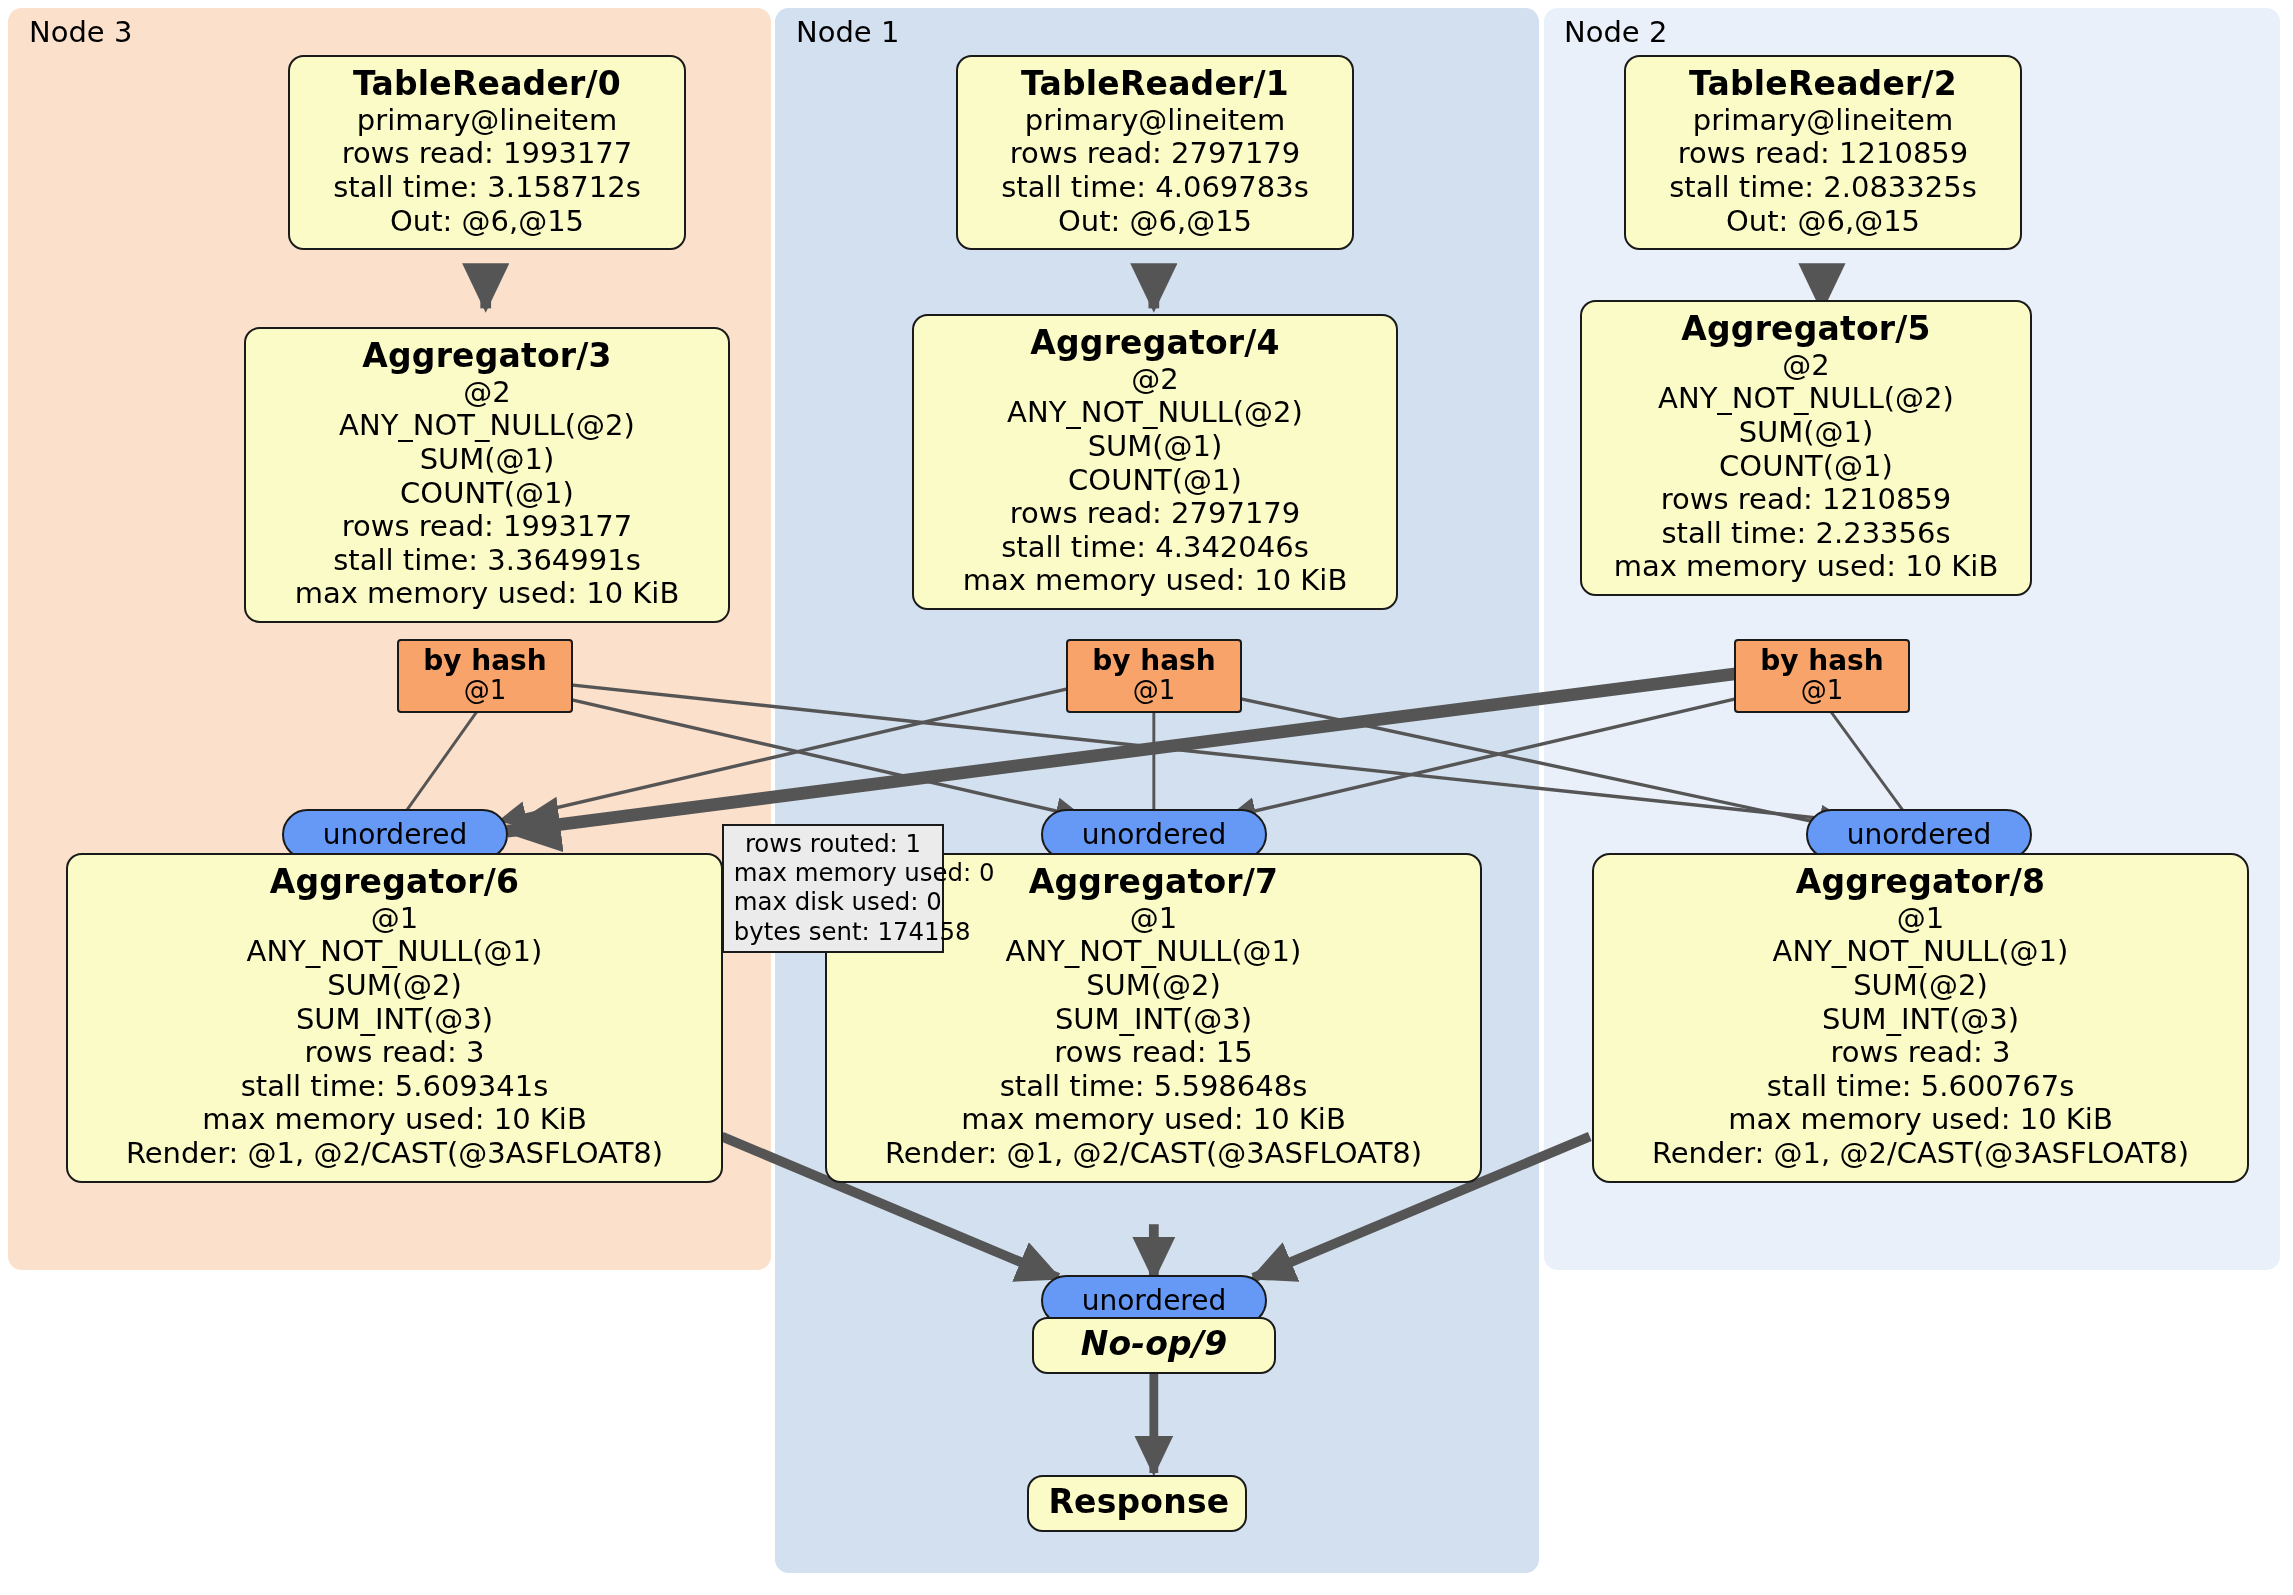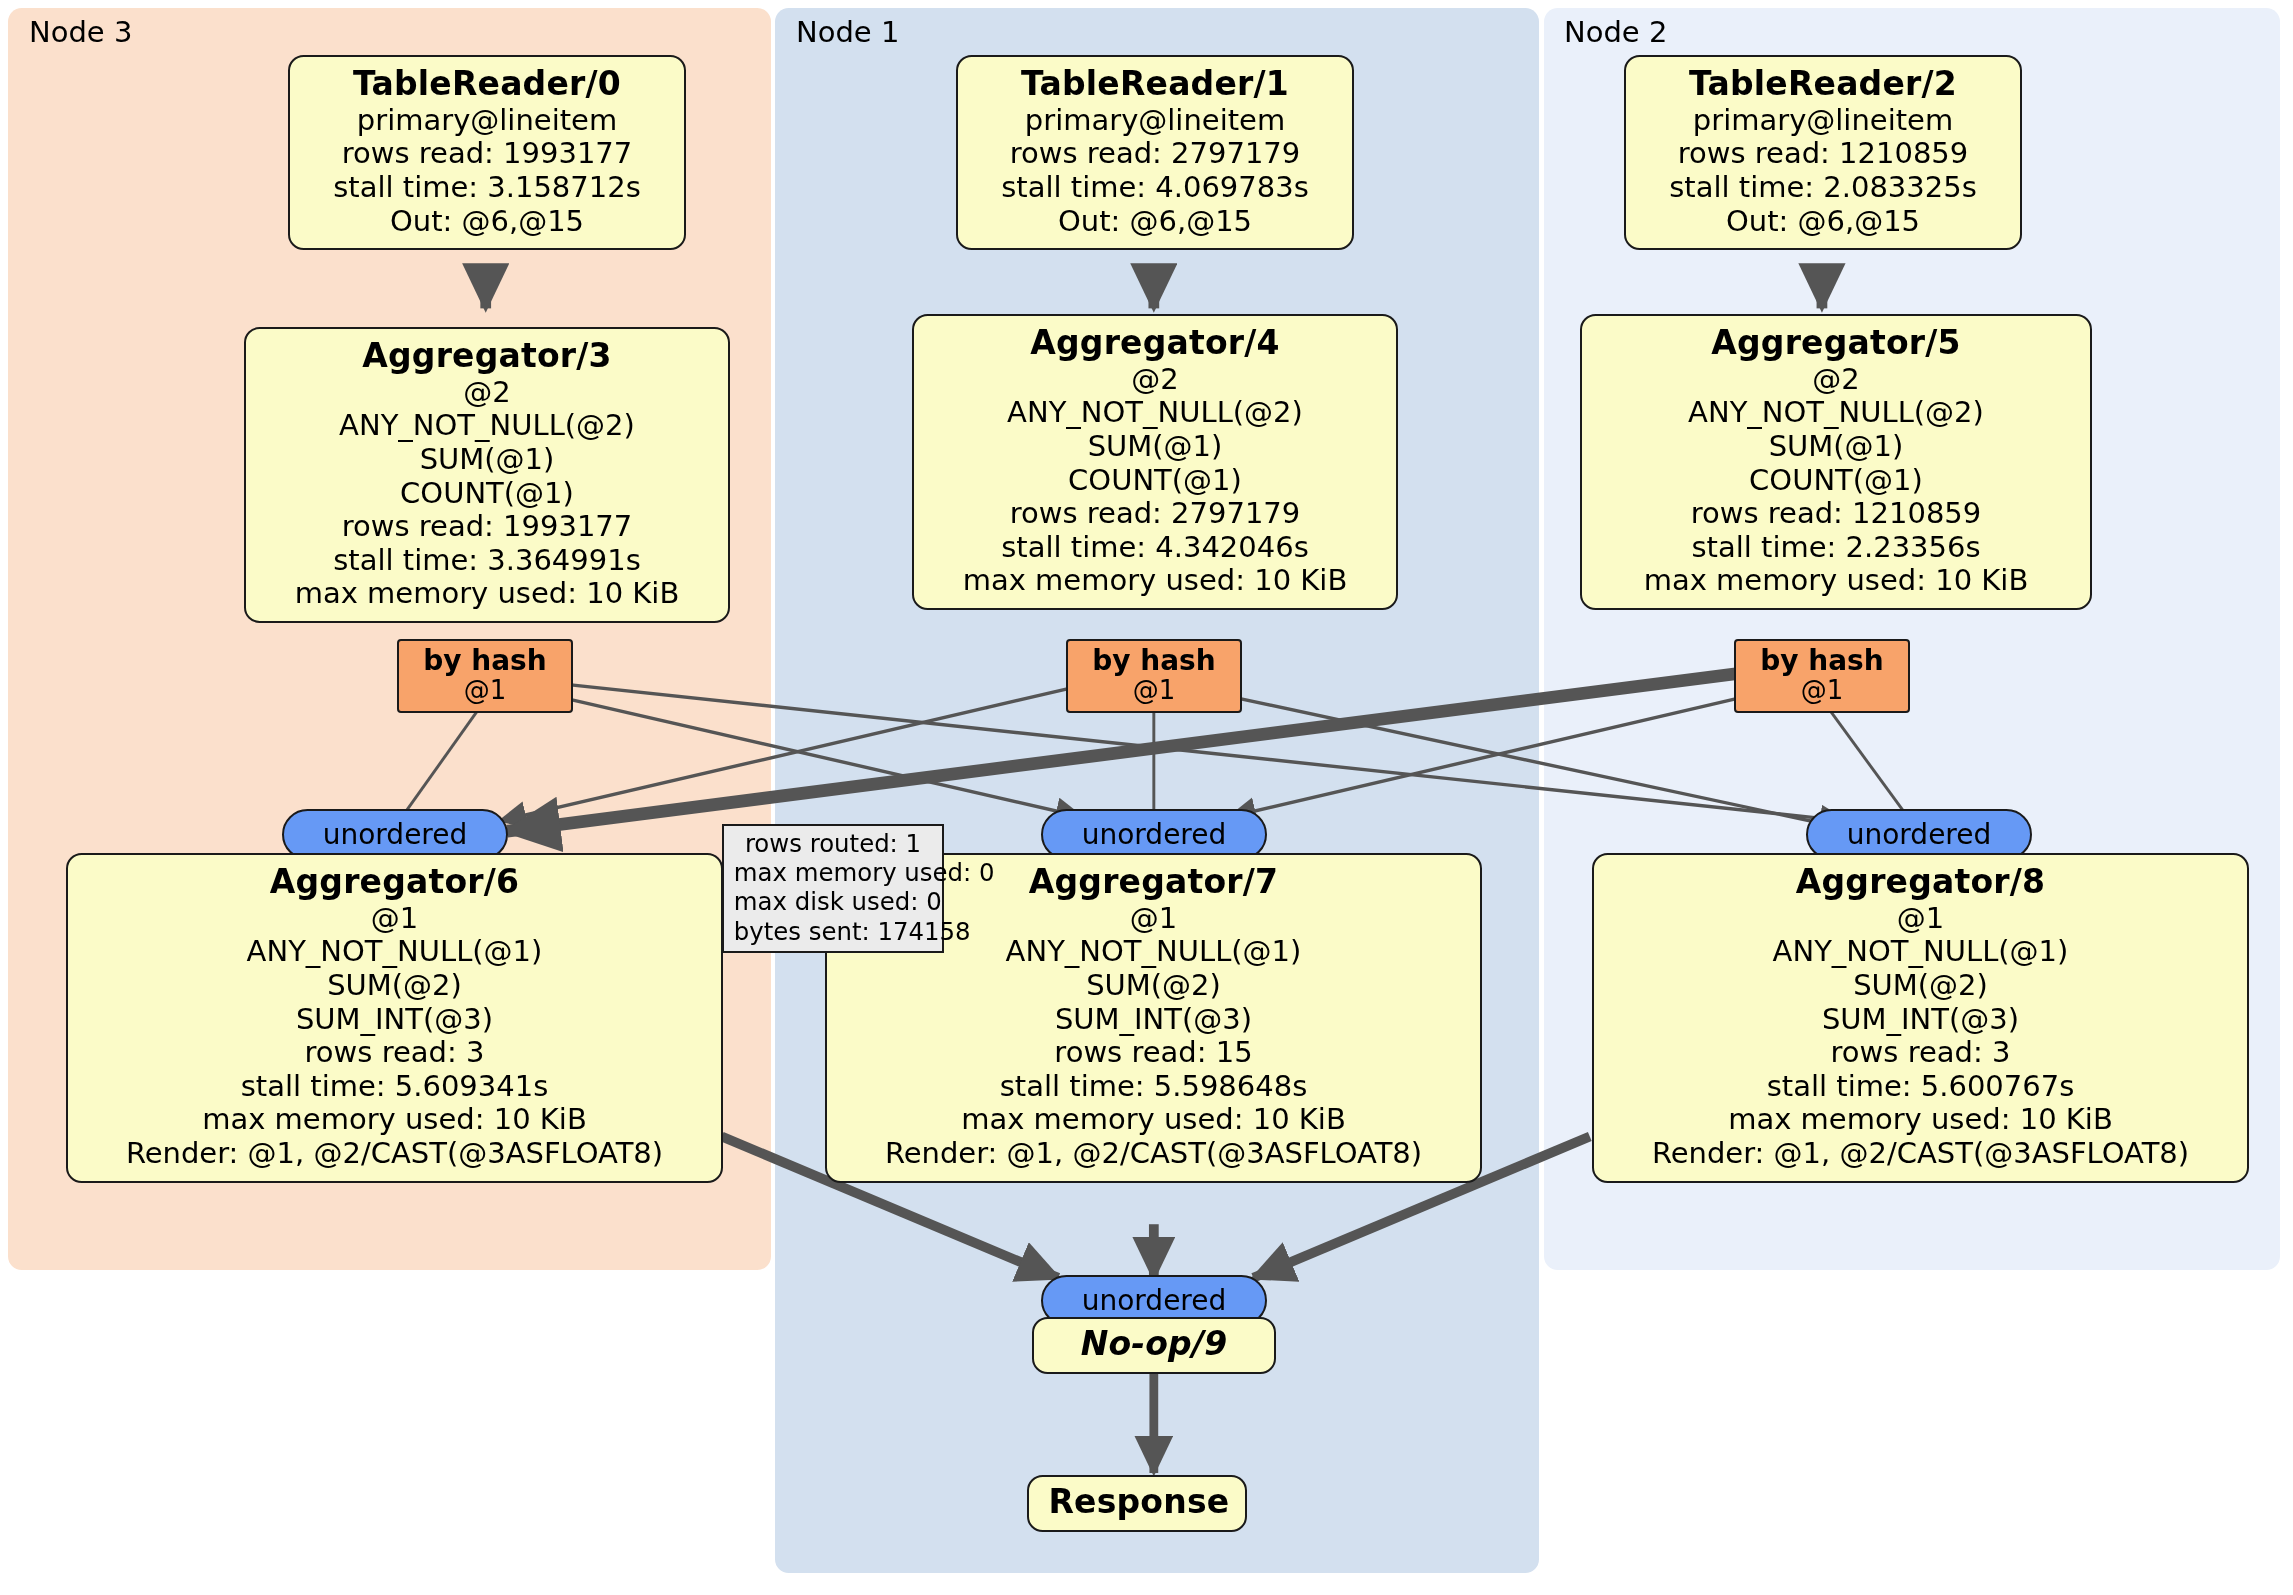--- a/index.html
+++ b/index.html
@@ -219,21 +219,21 @@
     <div class="title">Aggregator/4</div>
     <div class="line">@2</div>
     <div class="line">ANY_NOT_NULL(@2)</div>
     <div class="line">SUM(@1)</div>
     <div class="line">COUNT(@1)</div>
     <div class="line">rows read: 2797179</div>
     <div class="line">stall time: 4.342046s</div>
     <div class="line">max memory used: 10 KiB</div>
   </div>
 
-  <div class="proc" style="left:1580px; top:314px; width:512px;">
+  <div class="proc" style="left:1580px; top:300px; width:452px;">
     <div class="title">Aggregator/5</div>
     <div class="line">@2</div>
     <div class="line">ANY_NOT_NULL(@2)</div>
     <div class="line">SUM(@1)</div>
     <div class="line">COUNT(@1)</div>
     <div class="line">rows read: 1210859</div>
     <div class="line">stall time: 2.23356s</div>
     <div class="line">max memory used: 10 KiB</div>
   </div>
 
@@ -271,21 +271,21 @@
     <div class="line">@1</div>
     <div class="line">ANY_NOT_NULL(@1)</div>
     <div class="line">SUM(@2)</div>
     <div class="line">SUM_INT(@3)</div>
     <div class="line">rows read: 15</div>
     <div class="line">stall time: 5.598648s</div>
     <div class="line">max memory used: 10 KiB</div>
     <div class="line">Render: @1, @2/CAST(@3ASFLOAT8)</div>
   </div>
 
-  <div class="proc" style="left:1592px; top:853px; width:657px;">
+  <div class="proc" style="left:1592px; top:853px; width:657px;border-radius:18px;">
     <div class="title">Aggregator/8</div>
     <div class="line">@1</div>
     <div class="line">ANY_NOT_NULL(@1)</div>
     <div class="line">SUM(@2)</div>
     <div class="line">SUM_INT(@3)</div>
     <div class="line">rows read: 3</div>
     <div class="line">stall time: 5.600767s</div>
     <div class="line">max memory used: 10 KiB</div>
     <div class="line">Render: @1, @2/CAST(@3ASFLOAT8)</div>
   </div>

